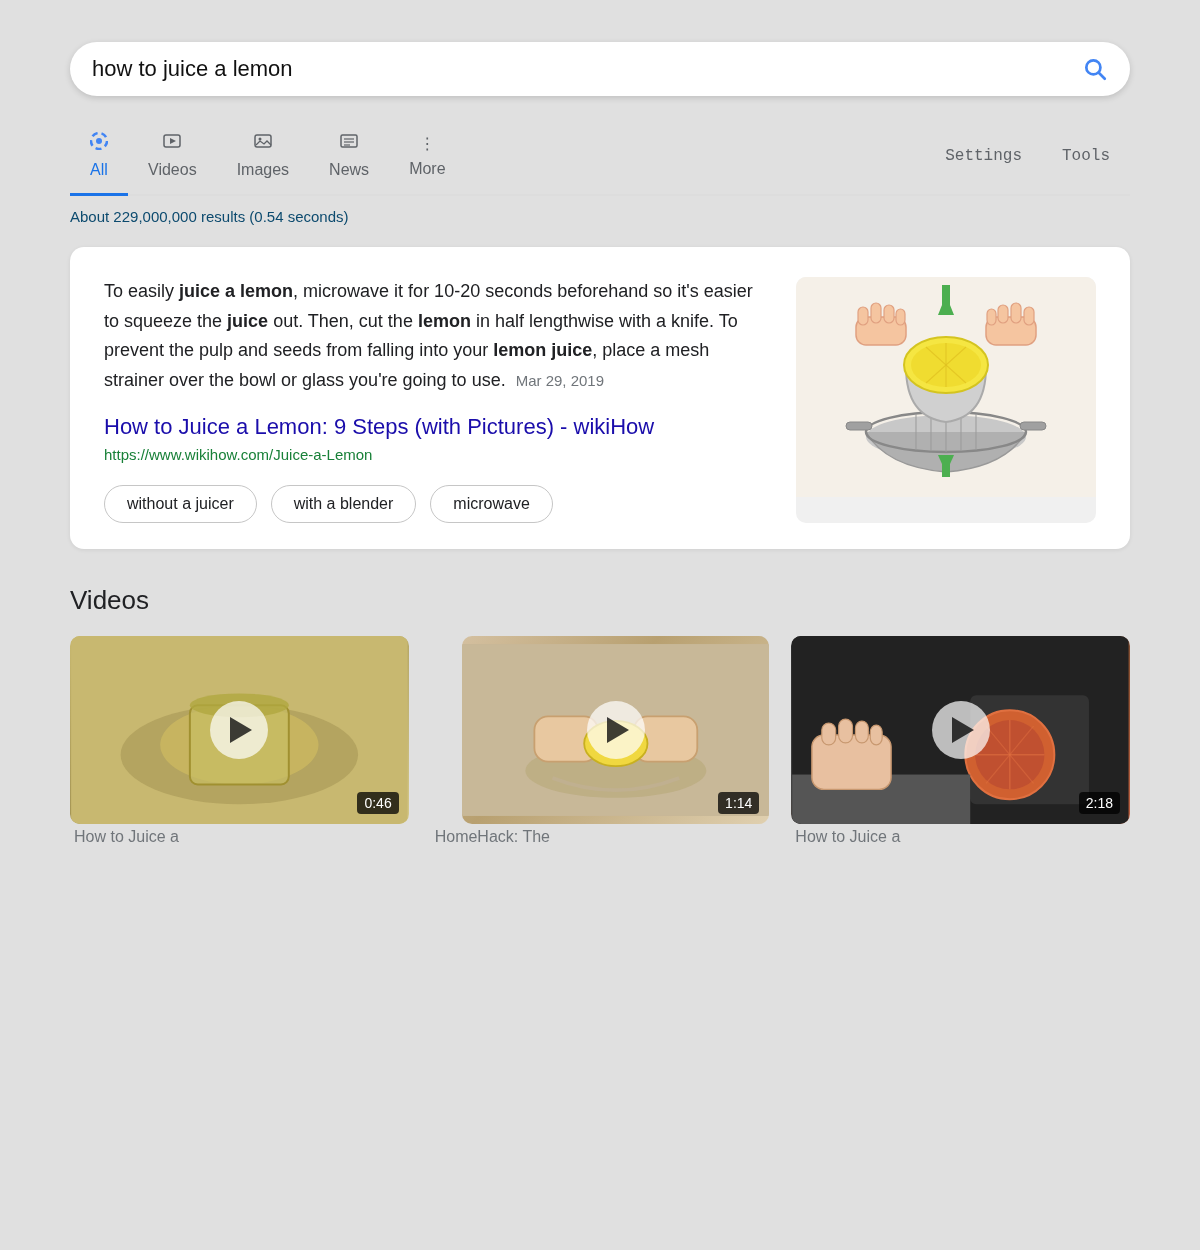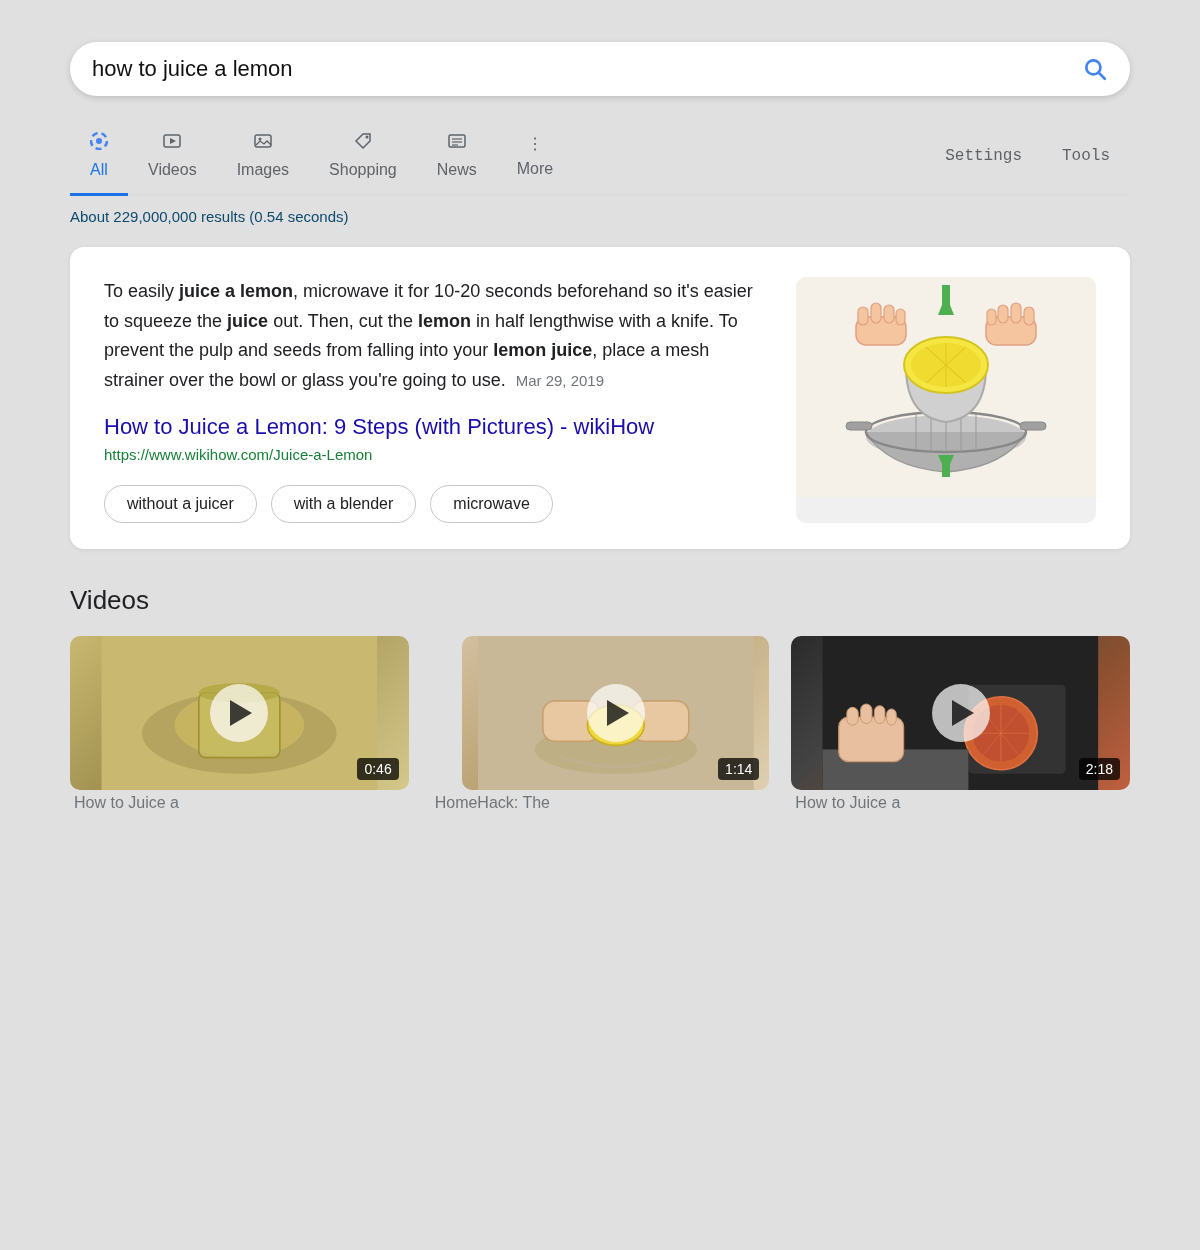--- a/index.html
+++ b/index.html
@@ -172,21 +172,21 @@
     }
     .video-card {
       flex: 1;
       cursor: pointer;
     }
     .video-thumb {
       position: relative;
       border-radius: 10px;
       overflow: hidden;
       background: #888;
-      height: 154px;
+      height: 188px;
       display: flex;
       align-items: center;
       justify-content: center;
     }
     .play-btn {
       position: relative;
       z-index: 2;
       width: 58px;
       height: 58px;
       background: rgba(255,255,255,0.7);
@@ -264,29 +264,20 @@
         <rect x="1" y="3" width="16" height="12" rx="2" fill="none" stroke="#5f6368" stroke-width="1.5"></rect>
         <circle cx="6" cy="7" r="1.5" fill="#5f6368"></circle>
         <polyline points="2,13 6,9 10,12 13,9 17,13" fill="none" stroke="#5f6368" stroke-width="1.3"></polyline>
       </svg>
     </span>
     <span>Images</span>
   </a>
   <a class="nav-tab">
     <span class="tab-icon">
       <svg width="18" height="18" viewBox="0 0 18 18">
-        <path d="M2 9 L9 2 L16 2 L16 9 L9 16 Z" fill="none" stroke="#5f6368" stroke-width="1.5"></path>
-        <circle cx="13" cy="5" r="1.5" fill="#5f6368"></circle>
-      </svg>
-    </span>
-    <span>Shopping</span>
-  </a>
-  <a class="nav-tab">
-    <span class="tab-icon">
-      <svg width="18" height="18" viewBox="0 0 18 18">
         <rect x="1" y="3" width="16" height="12" rx="1.5" fill="none" stroke="#5f6368" stroke-width="1.5"></rect>
         <line x1="4" y1="7" x2="14" y2="7" stroke="#5f6368" stroke-width="1.2"></line>
         <line x1="4" y1="10" x2="14" y2="10" stroke="#5f6368" stroke-width="1.2"></line>
         <line x1="4" y1="13" x2="10" y2="13" stroke="#5f6368" stroke-width="1.2"></line>
       </svg>
     </span>
     <span>News</span>
   </a>
   <a class="nav-tab">
     <span class="tab-icon">⋮</span>

